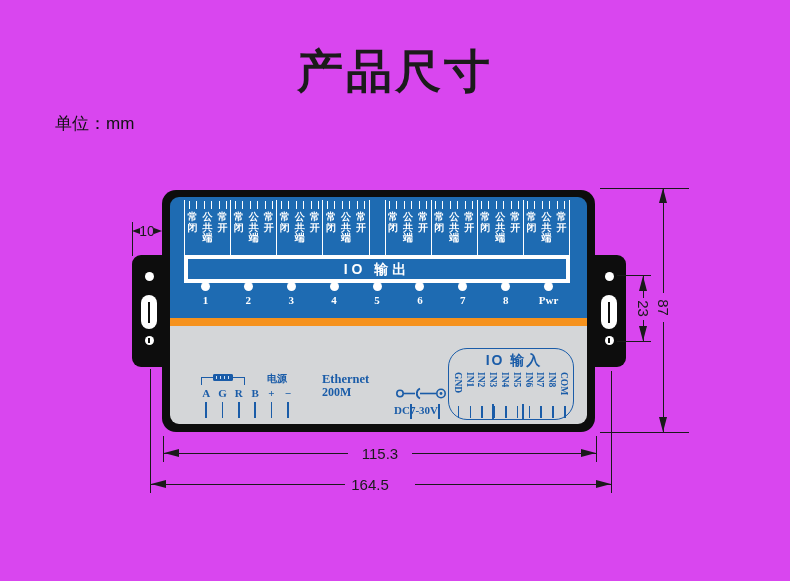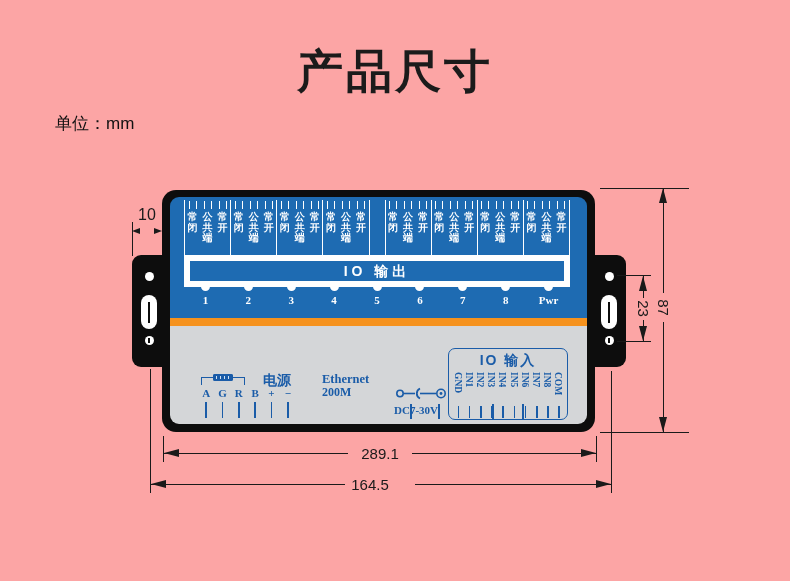--- a/index.html
+++ b/index.html
@@ -1,16 +1,16 @@
 <!DOCTYPE html>
 <html><head>
 <meta charset="utf-8">
 <style>
   html,body{margin:0;padding:0;background:#fff;}
-  .page{position:relative;width:790px;height:581px;background:#fca5a5;overflow:hidden;
+  .page{position:relative;width:790px;height:581px;background:#d946ef;overflow:hidden;
         font-family:"Liberation Sans",sans-serif;}
   .title{position:absolute;top:44px;left:0;width:790px;text-align:center;
          font-weight:bold;font-size:46px;line-height:1.2;color:#1b1b1b;letter-spacing:3px;}
   .unit{position:absolute;left:55px;top:112px;font-size:17px;color:#111;}
 
   
   .ear{position:absolute;top:255px;width:34px;height:112px;background:#0d0d0d;}
   .ear.left{left:132px;border-radius:9px 0 0 9px;}
   .ear.right{left:592px;border-radius:0 9px 9px 0;}
   .hole-s{position:absolute;left:12.5px;width:9px;height:9px;background:#fff;border-radius:50%;}
@@ -30,57 +30,57 @@
   .groups{position:absolute;left:14px;right:17px;top:3px;height:55px;display:flex;}
   .term-group{flex:1;display:flex;border-left:1px solid #fff;}
   .term-group:last-child{border-right:1px solid #fff;}
   .term-group:nth-child(4){border-right:1px solid #fff;}
   .term-group:nth-child(5){margin-left:15px;}
   .term-col{flex:1;position:relative;padding-top:12px;text-align:center;}
   .term-ticks{position:absolute;top:1px;left:0;right:0;height:8px;text-align:center;}
   .term-ticks span{display:inline-block;width:1px;height:8px;background:#fff;margin:0 3px;vertical-align:top;}
   .vch{font-size:10px;line-height:10.5px;font-weight:bold;color:#fff;}
 
-  .banner{position:absolute;left:14px;right:17px;top:58px;height:20px;border:6px solid #ffffff;
+  .banner{position:absolute;left:14px;right:17px;top:58px;height:20px;border:4px solid #ffffff;
           color:#fff;font-weight:bold;font-size:14px;line-height:20px;text-align:center;letter-spacing:4px;}
 
   .leds{position:absolute;left:14px;right:17px;top:85px;display:flex;}
   .led-cell{flex:1;text-align:center;}
   .led-dot{width:9px;height:9px;border-radius:50%;background:#fff;margin:0 auto;}
   .led-num{margin-top:3px;font-family:"Liberation Serif",serif;font-weight:bold;font-size:11px;color:#fff;}
 
   
   .model{position:absolute;left:88px;top:4px;width:264px;text-align:center;
          font-family:"Liberation Serif",serif;font-weight:bold;font-size:34px;line-height:36px;
          color:#1B5EA9;letter-spacing:1px;}
   .blue-txt{color:#1A5CA8;}
   .comm{position:absolute;left:28px;top:46px;width:98px;height:48px;}
   .bracket{position:absolute;left:3px;top:5px;width:42px;height:7px;
            border-top:1.5px solid #1A5CA8;border-left:1.5px solid #1A5CA8;border-right:1.5px solid #1A5CA8;}
   .rbox{position:absolute;left:11px;top:-4px;width:20px;height:7px;background:#1A5CA8;border-radius:2px;
         box-shadow:inset 0 0 0 1px #1A5CA8;}
   .rbox i{position:absolute;left:3px;top:2px;width:14px;height:3px;
           background:repeating-linear-gradient(90deg,#cfe0f0 0 1px,transparent 1px 4px);}
-  .pwr-lb{position:absolute;left:62px;top:0;width:34px;text-align:center;font-weight:bold;font-size:14px;}
+  .pwr-lb{position:absolute;left:62px;top:0;width:34px;text-align:center;font-weight:bold;font-size:10px;}
   .comm-labels{position:absolute;left:0;right:0;top:15px;display:flex;}
   .comm-labels div{flex:1;text-align:center;font-family:"Liberation Serif",serif;font-weight:bold;font-size:11px;color:#1A5CA8;}
   .comm-ticks{position:absolute;left:0;right:0;top:30px;height:16px;display:flex;}
   .comm-ticks div{flex:1;}
   .comm-ticks i{display:block;width:1.5px;height:16px;background:#1A5CA8;margin:0 auto;}
 
   .eth{position:absolute;left:152px;top:47px;width:66px;}
   .eth .l1{font-family:"Liberation Serif",serif;font-weight:bold;font-size:12.5px;line-height:13px;}
   .eth .l2{font-family:"Liberation Serif",serif;font-weight:bold;font-size:12px;line-height:13px;}
   .tick-abs{position:absolute;width:1.5px;height:15px;background:#1A5CA8;}
 
   .dc{position:absolute;left:224px;top:60px;width:64px;text-align:left;}
   .dc .lbl{font-family:"Liberation Serif",serif;font-weight:bold;font-size:11px;line-height:13px;}
 
   .iobox{position:absolute;left:278px;top:22px;width:118px;height:70px;
-         border:1.5px solid #1A5CA8;border-radius:7px;}
+         border:1.5px solid #1A5CA8;border-radius:19px;padding-left:6px;}
   .iobox-title{margin-top:3px;text-align:center;font-weight:bold;font-size:14px;letter-spacing:2px;color:#1A5CA8;}
   .input-row{position:absolute;left:3px;right:3px;top:21px;bottom:1px;display:flex;}
   .input-cell{flex:1;position:relative;}
   .input-label{position:absolute;top:10px;left:50%;width:26px;height:10px;margin-left:-13px;
                transform:rotate(90deg);font-family:"Liberation Serif",serif;font-weight:bold;
                font-size:9.5px;line-height:10px;color:#1A5CA8;text-align:left;}
   .input-tick{position:absolute;bottom:0;left:50%;width:1.5px;height:12px;background:#1A5CA8;}
 
   
   .dl{position:absolute;background:#1a1a1a;}
@@ -411,21 +411,21 @@
               <div class="input-tick"></div>
             </div>
           </div>
       </div>
     </div>
   </div>
 
   <div class="dl" style="left:132px;top:222px;width:1px;height:34px;"></div>
   <div class="arr arr-sl" style="left:132px;top:228px;"></div>
   <div class="arr arr-sr" style="left:154px;top:228px;"></div>
-  <div class="dim-text" style="left:138px;top:206px;width:18px;font-size:16px;">10</div>
+  <div class="dim-text" style="left:138px;top:223px;width:18px;font-size:14px;">10</div>
 
   <div class="dl" style="left:617px;top:275px;width:34px;height:1px;"></div>
   <div class="dl" style="left:617px;top:341px;width:34px;height:1px;"></div>
   <div class="dl" style="left:643px;top:276px;width:1px;height:22px;"></div>
   <div class="dl" style="left:643px;top:320px;width:1px;height:21px;"></div>
   <div class="arr arr-u" style="left:639px;top:276px;"></div>
   <div class="arr arr-d" style="left:639px;top:326px;"></div>
   <div class="dim-text vert" style="left:630px;top:300px;width:26px;">23</div>
 
   <div class="dl" style="left:600px;top:188px;width:89px;height:1px;"></div>
@@ -435,21 +435,21 @@
   <div class="arr arr-u" style="left:659px;top:188px;"></div>
   <div class="arr arr-d" style="left:659px;top:417px;"></div>
   <div class="dim-text vert" style="left:650px;top:299px;width:26px;">87</div>
 
   <div class="dl" style="left:163px;top:436px;width:1px;height:26px;"></div>
   <div class="dl" style="left:596px;top:436px;width:1px;height:26px;"></div>
   <div class="dl" style="left:164px;top:453px;width:184px;height:1px;"></div>
   <div class="dl" style="left:412px;top:453px;width:184px;height:1px;"></div>
   <div class="arr arr-l" style="left:164px;top:449px;"></div>
   <div class="arr arr-r" style="left:581px;top:449px;"></div>
-  <div class="dim-text" style="left:348px;top:445px;width:64px;">289.1</div>
+  <div class="dim-text" style="left:348px;top:445px;width:64px;">115.3</div>
 
   <div class="dl" style="left:150px;top:369px;width:1px;height:124px;"></div>
   <div class="dl" style="left:611px;top:371px;width:1px;height:122px;"></div>
   <div class="dl" style="left:151px;top:484px;width:194px;height:1px;"></div>
   <div class="dl" style="left:415px;top:484px;width:196px;height:1px;"></div>
   <div class="arr arr-l" style="left:151px;top:480px;"></div>
   <div class="arr arr-r" style="left:596px;top:480px;"></div>
   <div class="dim-text" style="left:335px;top:476px;width:70px;">164.5</div>
 
 </div>

